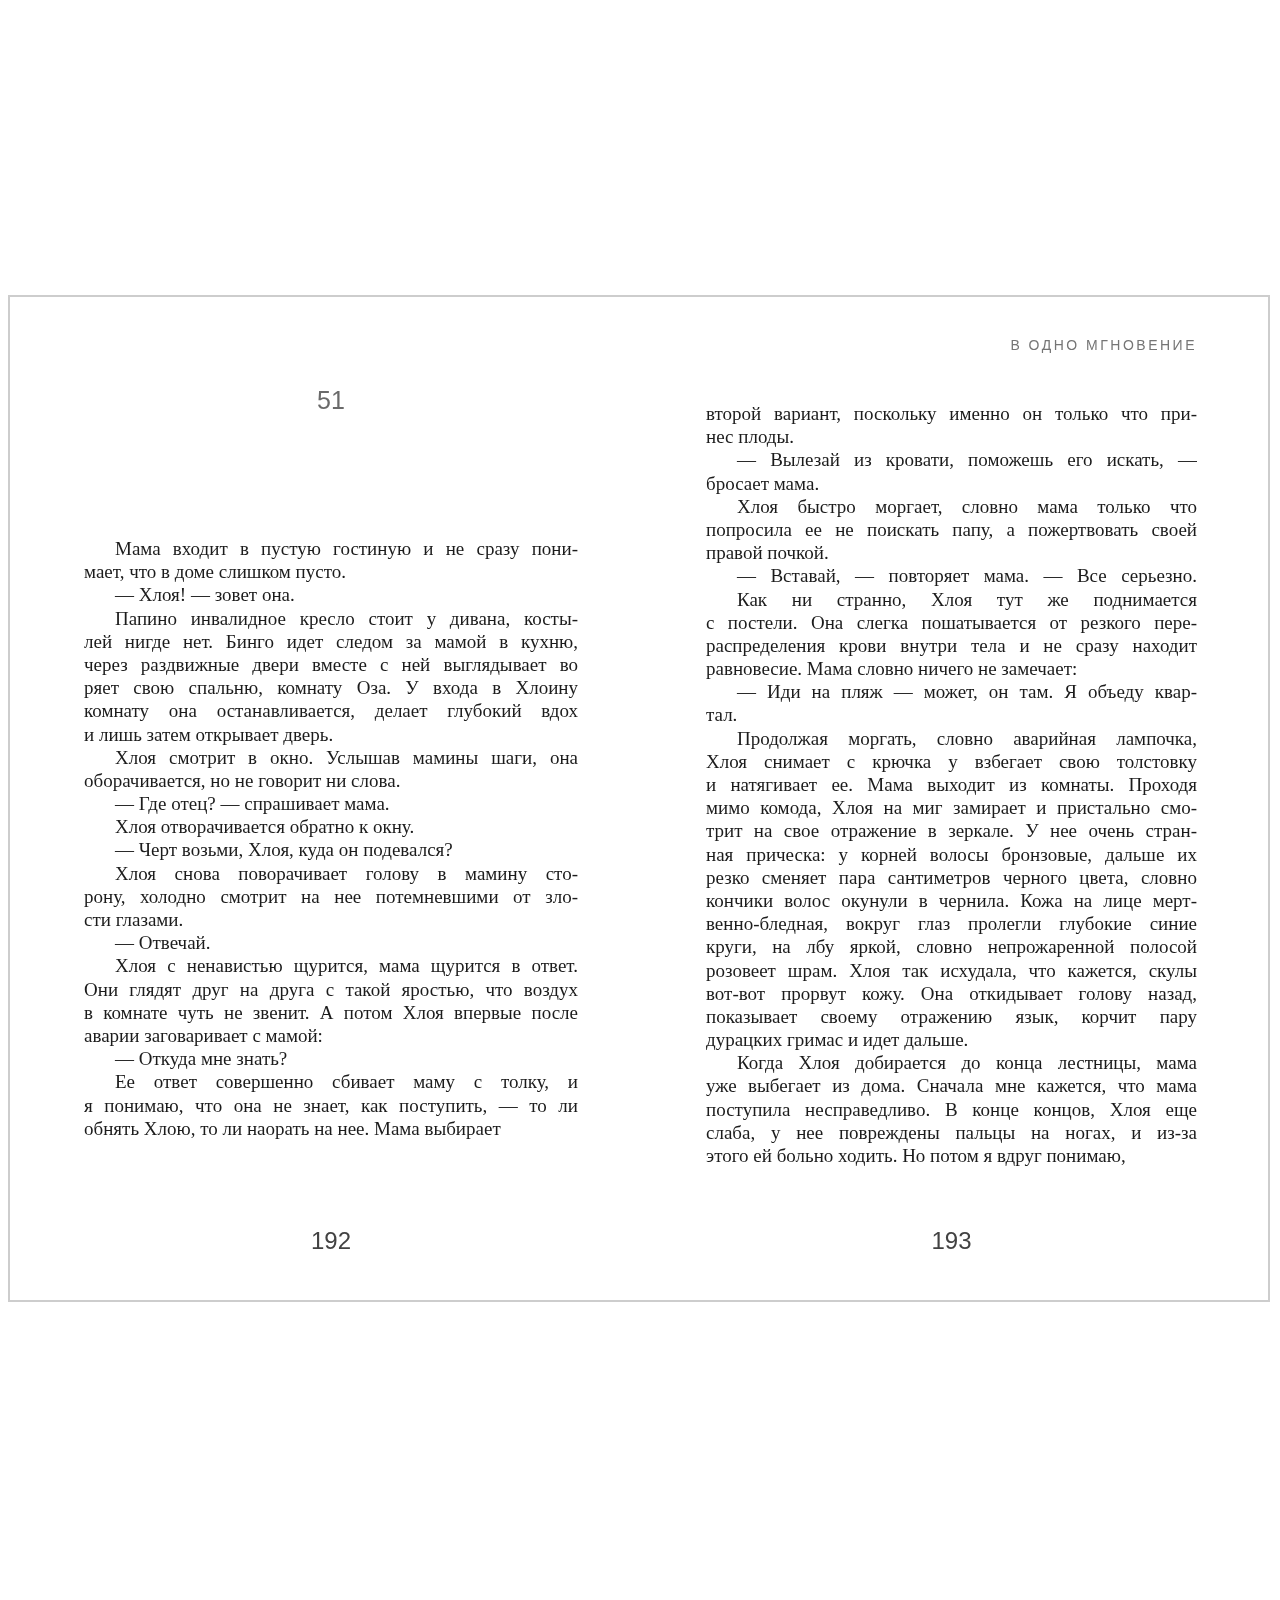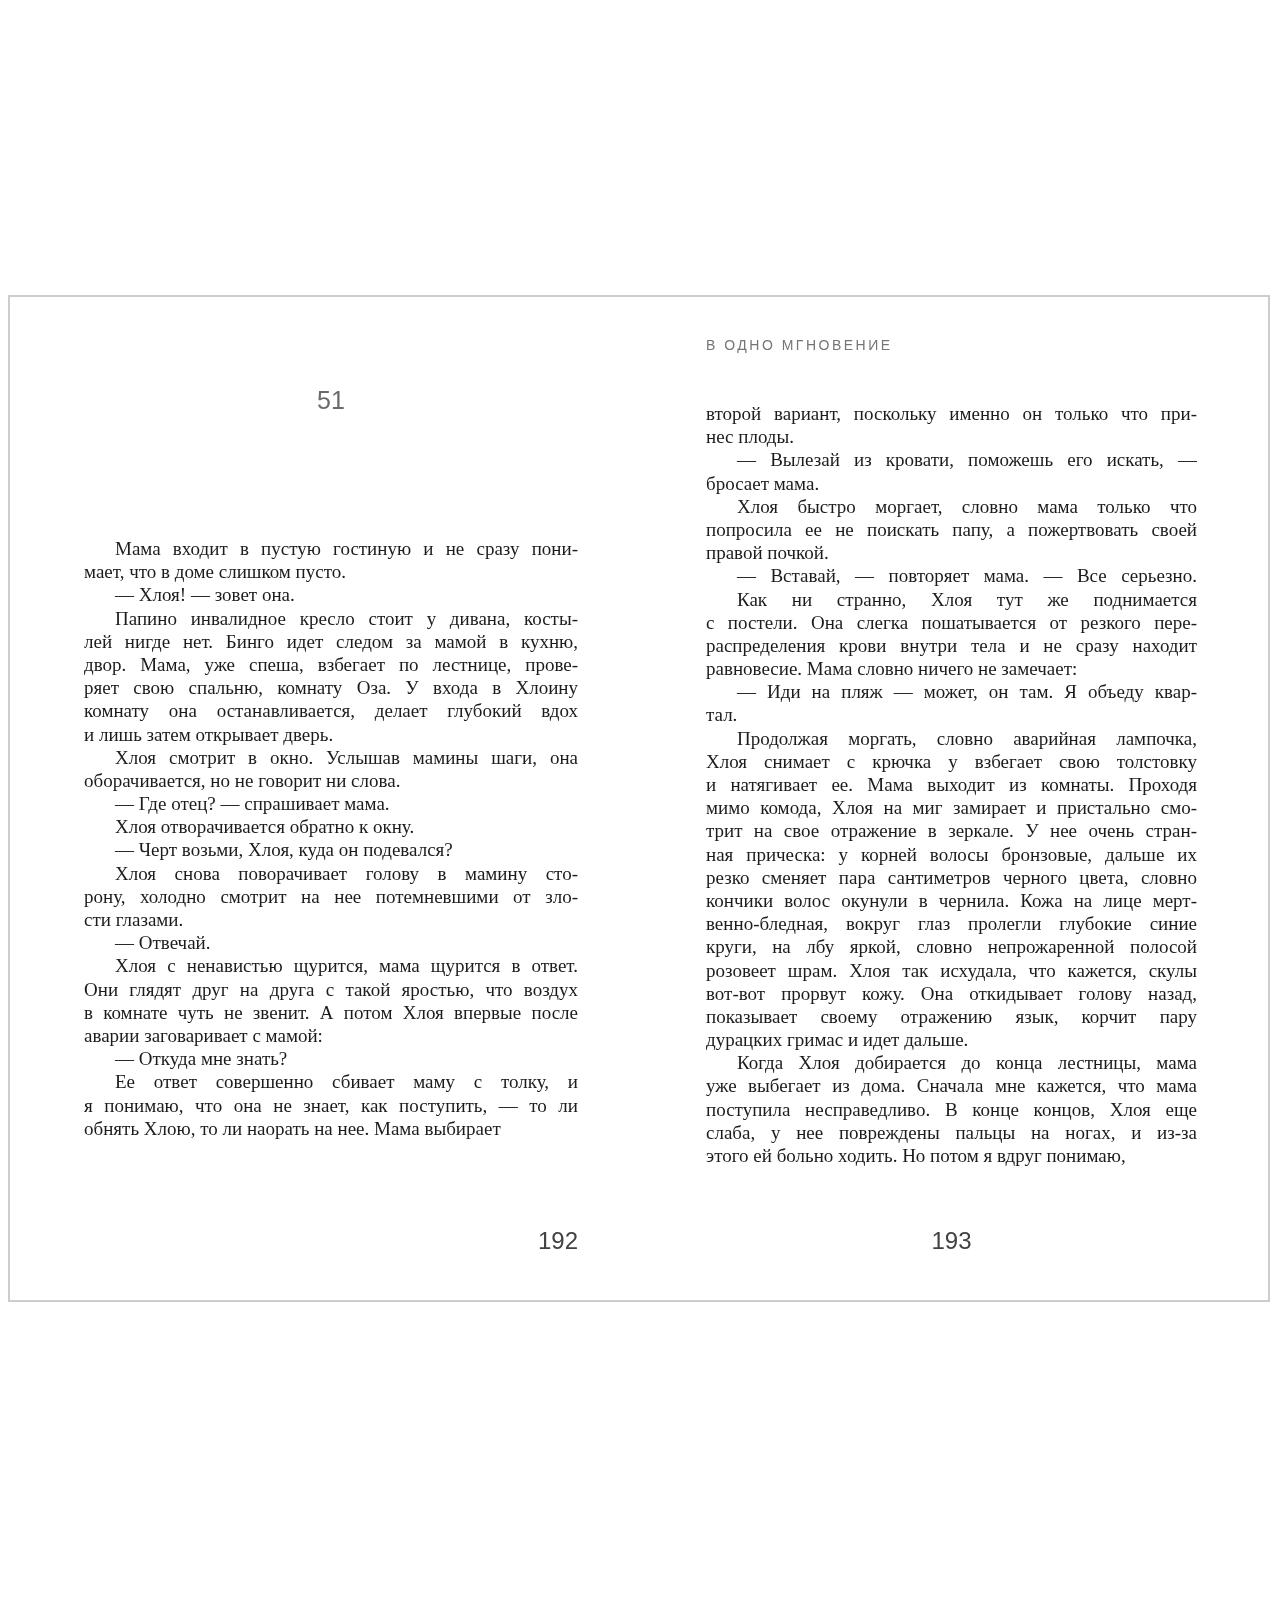--- a/index.html
+++ b/index.html
@@ -23,21 +23,21 @@
   }
   .display {
     font-family: "Liberation Sans", "DejaVu Sans", sans-serif;
     font-weight: 300;
     position: absolute;
   }
   .running-header {
     left: 706px;
     width: 491px;
     top: 338px;
-    text-align: left;
+    text-align: right;
     font-size: 14px;
     letter-spacing: 2.5px;
     color: #757575;
     line-height: 14px;
   }
   .chapter {
     left: 84px;
     width: 494px;
     top: 388px;
     text-align: center;
@@ -45,21 +45,21 @@
     color: #6a6a6a;
     line-height: 1;
   }
   .pagenum {
     top: 1229px;
     font-size: 24px;
     color: #424242;
     line-height: 1;
     text-align: center;
   }
-  .pagenum-left  { left: 84px;  width: 494px; text-align: right; }
+  .pagenum-left  { left: 84px;  width: 494px; }
   .pagenum-right { left: 706px; width: 491px; }
   .col {
     position: absolute;
     font-family: Liberation Serif, serif;
     font-size: 19px;
     line-height: 23.2px;
     color: #1c1c1c;
   }
   .left-col  { left: 84px;  top: 537px; width: 494px; }
   .right-col { left: 706px; top: 402px; width: 491px; }
@@ -89,21 +89,21 @@
   <div class="display running-header">В ОДНО МГНОВЕНИЕ</div>
 
   <div class="display chapter">51</div>
 
   <div class="col left-col">
       <div class="line j ind">Мама входит в пустую гостиную и не сразу пони-</div>
       <div class="line">мает, что в доме слишком пусто.</div>
       <div class="line ind">— Хлоя! — зовет она.</div>
       <div class="line j ind">Папино инвалидное кресло стоит у дивана, косты-</div>
       <div class="line j">лей нигде нет. Бинго идет следом за мамой в кухню,</div>
-      <div class="line j">двор. Мама, уже спеша, взбегает по лестнице, прове-</div>
+      <div class="line j">через раздвижные двери вместе с ней выглядывает во</div>
       <div class="line j">ряет свою спальню, комнату Оза. У входа в Хлоину</div>
       <div class="line j">комнату она останавливается, делает глубокий вдох</div>
       <div class="line">и лишь затем открывает дверь.</div>
       <div class="line j ind">Хлоя смотрит в окно. Услышав мамины шаги, она</div>
       <div class="line">оборачивается, но не говорит ни слова.</div>
       <div class="line ind">— Где отец? — спрашивает мама.</div>
       <div class="line ind">Хлоя отворачивается обратно к окну.</div>
       <div class="line ind">— Черт возьми, Хлоя, куда он подевался?</div>
       <div class="line j ind">Хлоя снова поворачивает голову в мамину сто-</div>
       <div class="line j">рону, холодно смотрит на нее потемневшими от зло-</div>

